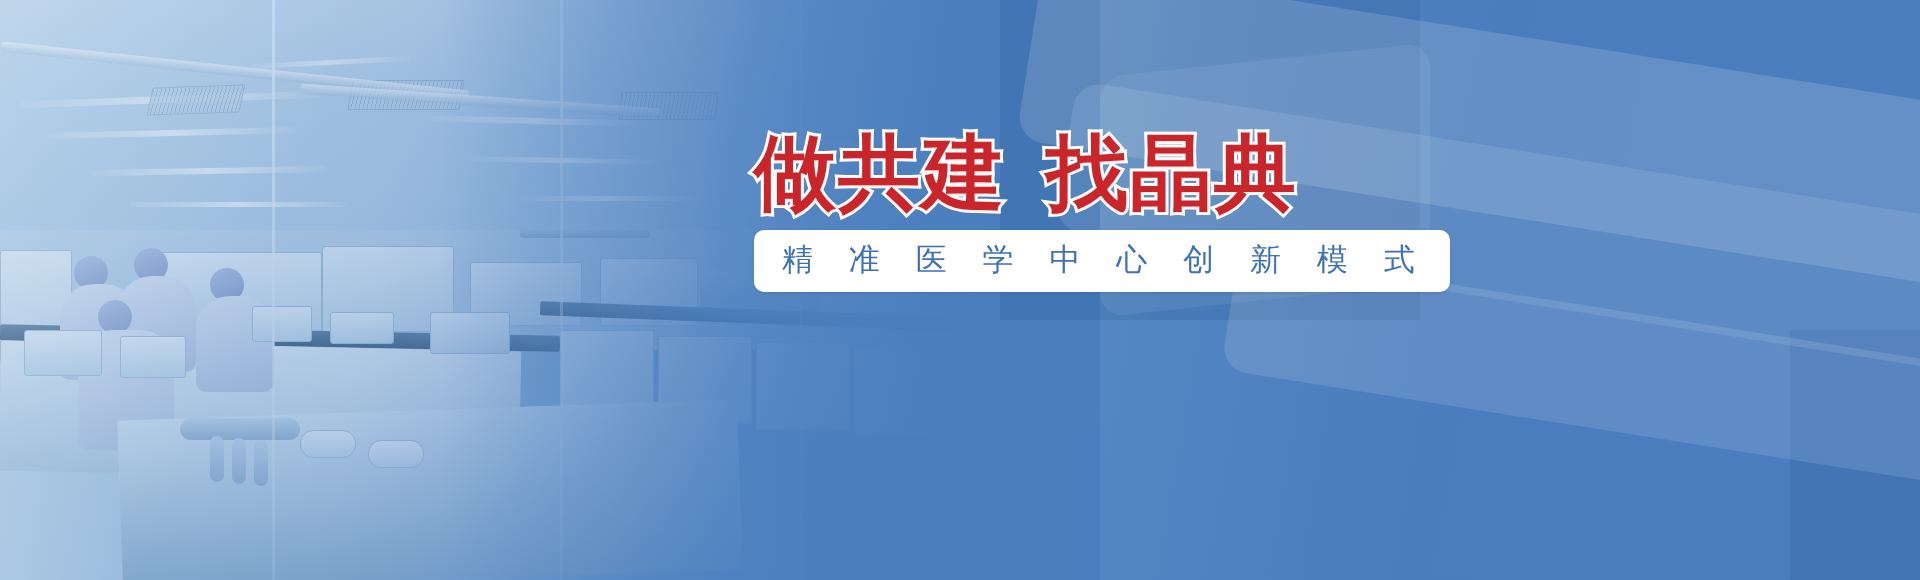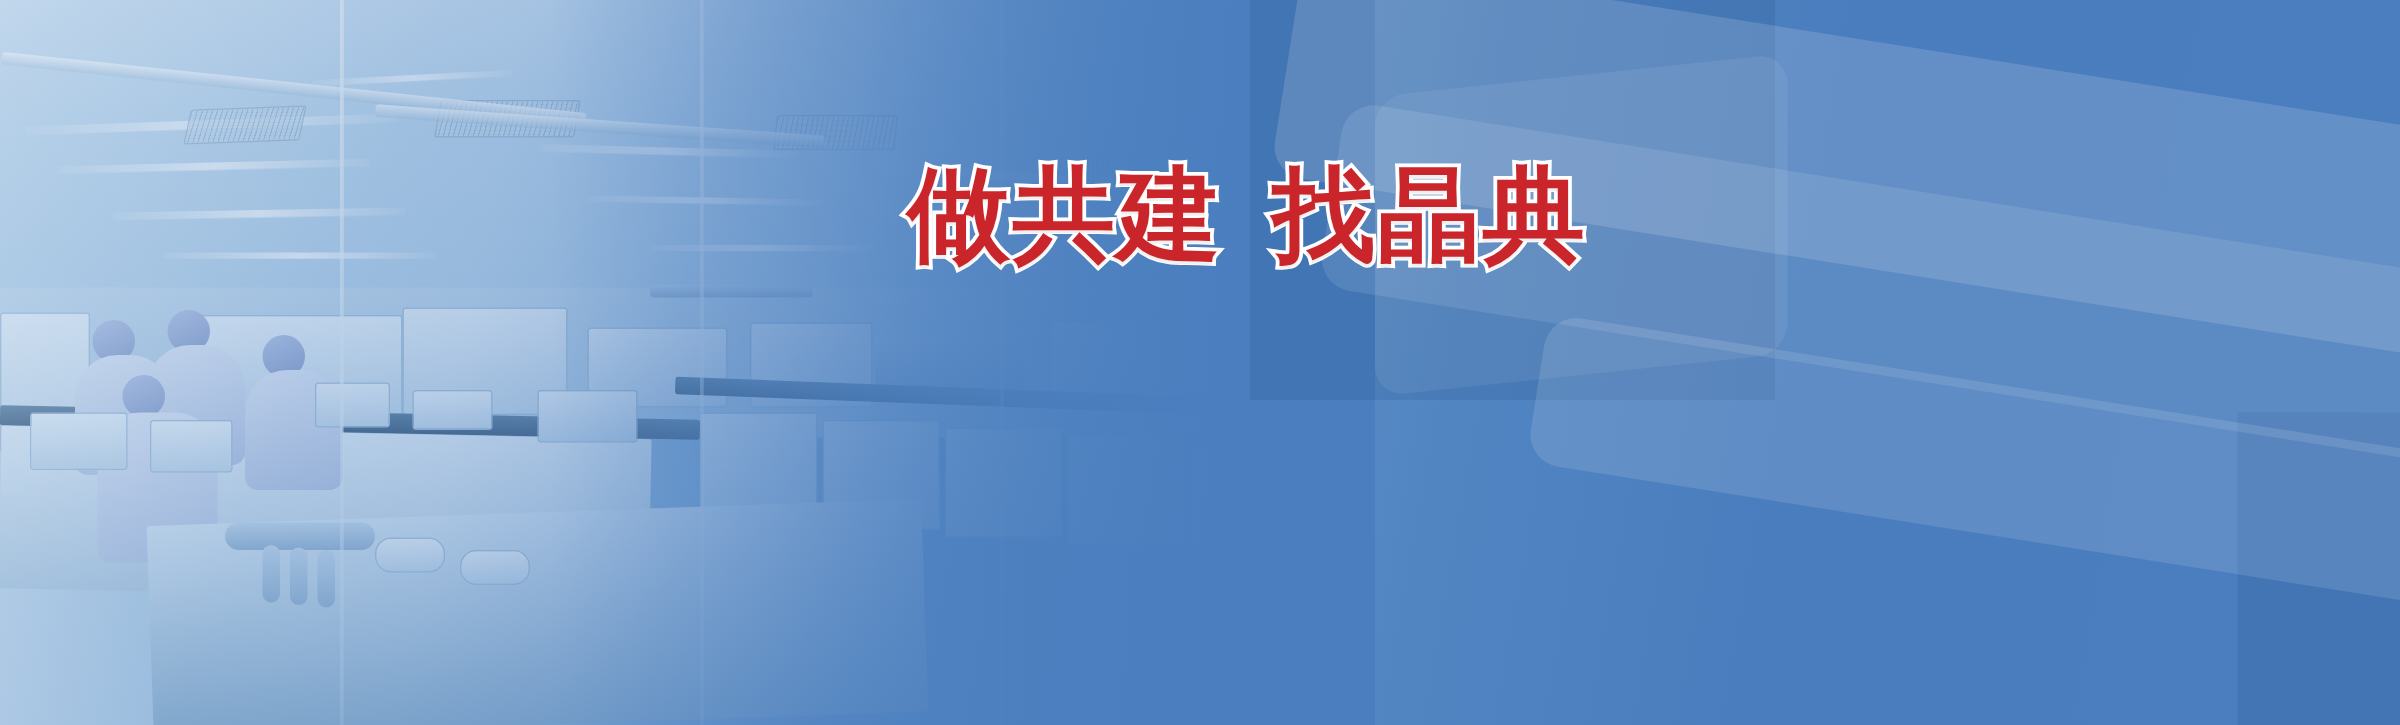--- a/index.html
+++ b/index.html
@@ -148,21 +148,21 @@
     background:rgba(255,255,255,0.10);
   }
   .panel-dark{
     position:absolute;
     background:rgba(40,86,145,0.22);
   }
 
   
   .text-block{
     position:absolute;
-    left:726px; top:132px;
+    left:754px; top:132px;
     width:680px;
   }
   .headline{
     font-family:"DejaVu Sans","Liberation Sans",sans-serif;
     font-size:82px;
     font-weight:bold;
     letter-spacing:2px;
     color:#c9252b;
     -webkit-text-stroke:6px #ffffff;
     paint-order:stroke fill;
@@ -300,17 +300,20 @@
 
   <div class="band" style="left:1030px; top:-40px; width:1100px; height:180px; transform:rotate(9deg); border-radius:26px;"></div>
   <div class="band2" style="left:1060px; top:150px; width:900px; height:150px; transform:rotate(9deg); border-radius:26px;"></div>
   <div class="band" style="left:1230px; top:250px; width:760px; height:120px; transform:rotate(9deg); border-radius:26px; background:rgba(255,255,255,0.12);"></div>
   <div class="band2" style="left:1100px; top:60px; width:330px; height:240px; transform:skewY(-6deg); border-radius:24px; background:rgba(255,255,255,0.07);"></div>
 
   <div class="text-block">
 
     <h1 class="headline"><span>做共建</span><span class="gap"></span><span>找晶典</span></h1>
 
+    <div class="pill">
+      <span class="pill-text">精 准 医 学 中 心 创 新 模 式</span>
+    </div>
 
 
   </div>
 
 </div>
 
 </body></html>

